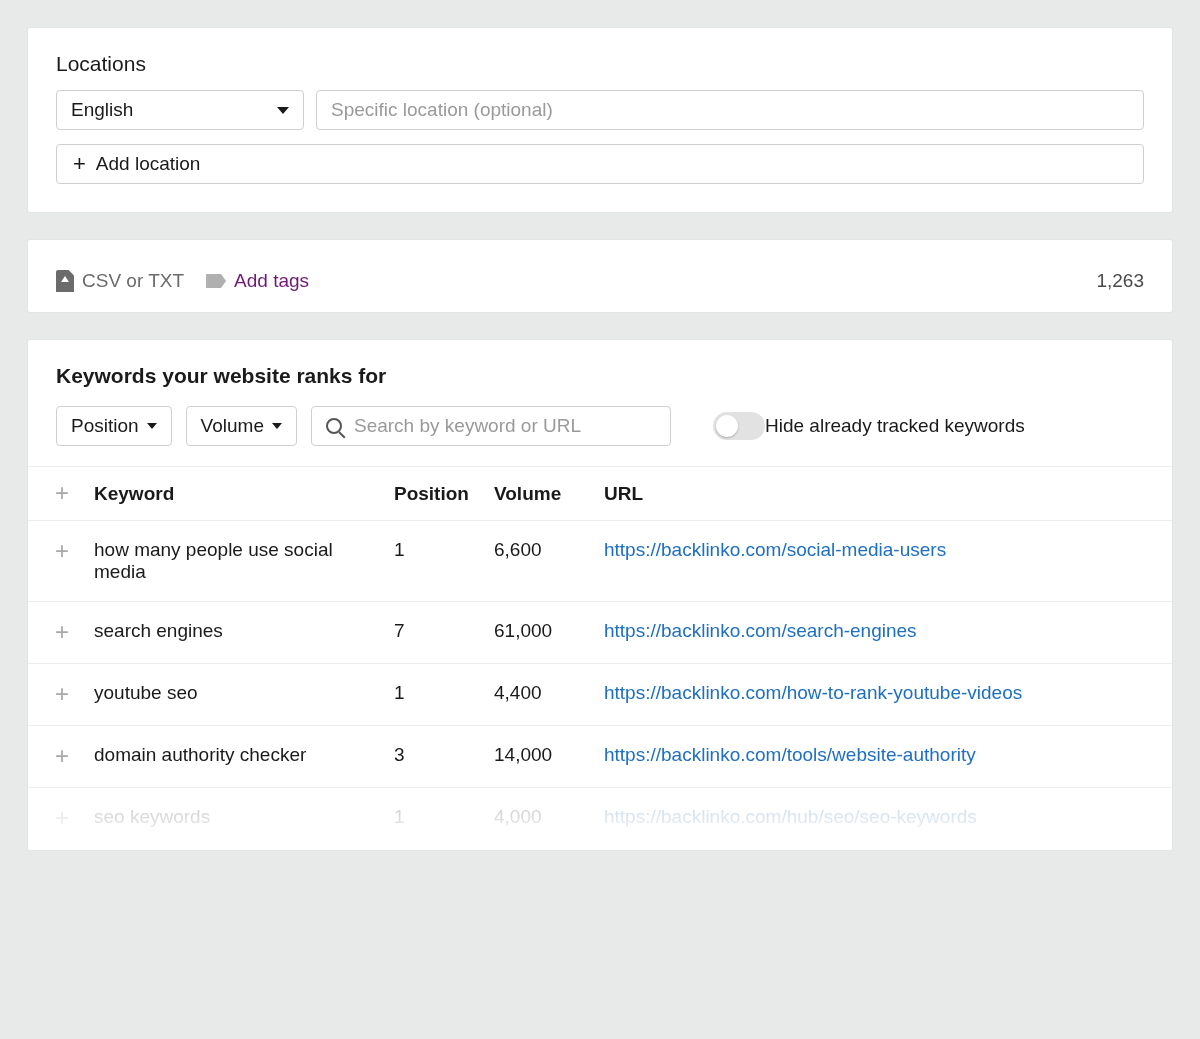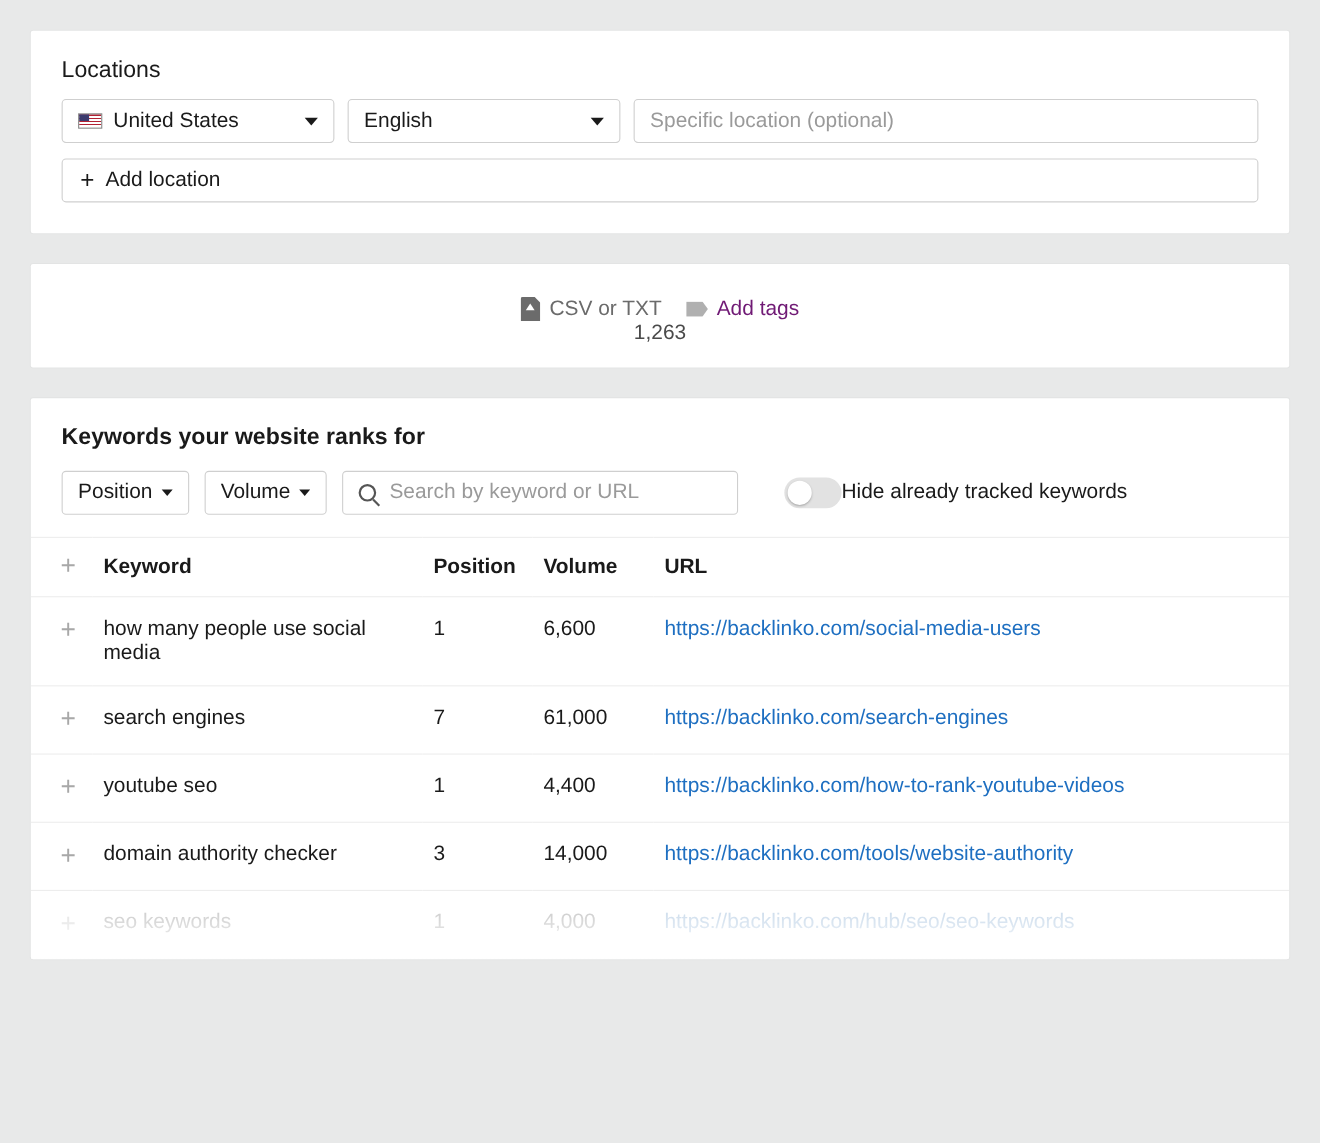--- a/index.html
+++ b/index.html
@@ -110,21 +110,20 @@
     color: #989898;
     resize: none;
     outline: none;
     font-family: inherit;
   }
   .kw-footer {
     display: flex;
     align-items: center;
     justify-content: space-between;
     margin-top: 6px;
-    flex-direction: column;
   }
   .kw-footer-left { display: flex; align-items: center; gap: 22px; color: #6b6b6b; font-size: 19px;}
   .kw-footer-left .upload-item, .kw-footer-left .tags-item { display:flex; align-items:center; gap:8px; cursor:pointer;}
   .tags-item { color: #701a75; }
   .kw-count { color: #4a4a4a; font-size: 19px; }
   .upload-ic {
     width: 18px; height: 22px;
     background: #6b6b6b;
     border-radius: 2px 2px 0 0;
     position: relative;
@@ -234,27 +233,20 @@
     background: linear-gradient(to bottom, rgba(255,255,255,0), #fff);
     pointer-events:none;
   }
 </style>
 </head>
 <body>
 
 <section class="panel locations">
   <h2>Locations</h2>
   <div class="loc-row">
-    <div class="select-box country-sel">
-      <span style="display:flex;align-items:center;">
-        <span class="flag-us"></span>
-        <span>United States</span>
-      </span>
-      <span class="caret-down"></span>
-    </div>
     <div class="select-box lang-sel">
       <span>English</span>
       <span class="caret-down"></span>
     </div>
     <div class="select-box specific-loc">
       <span>Specific location (optional)</span>
     </div>
   </div>
   <div class="btn-outline">
     <span class="plus-icon">+</span>

